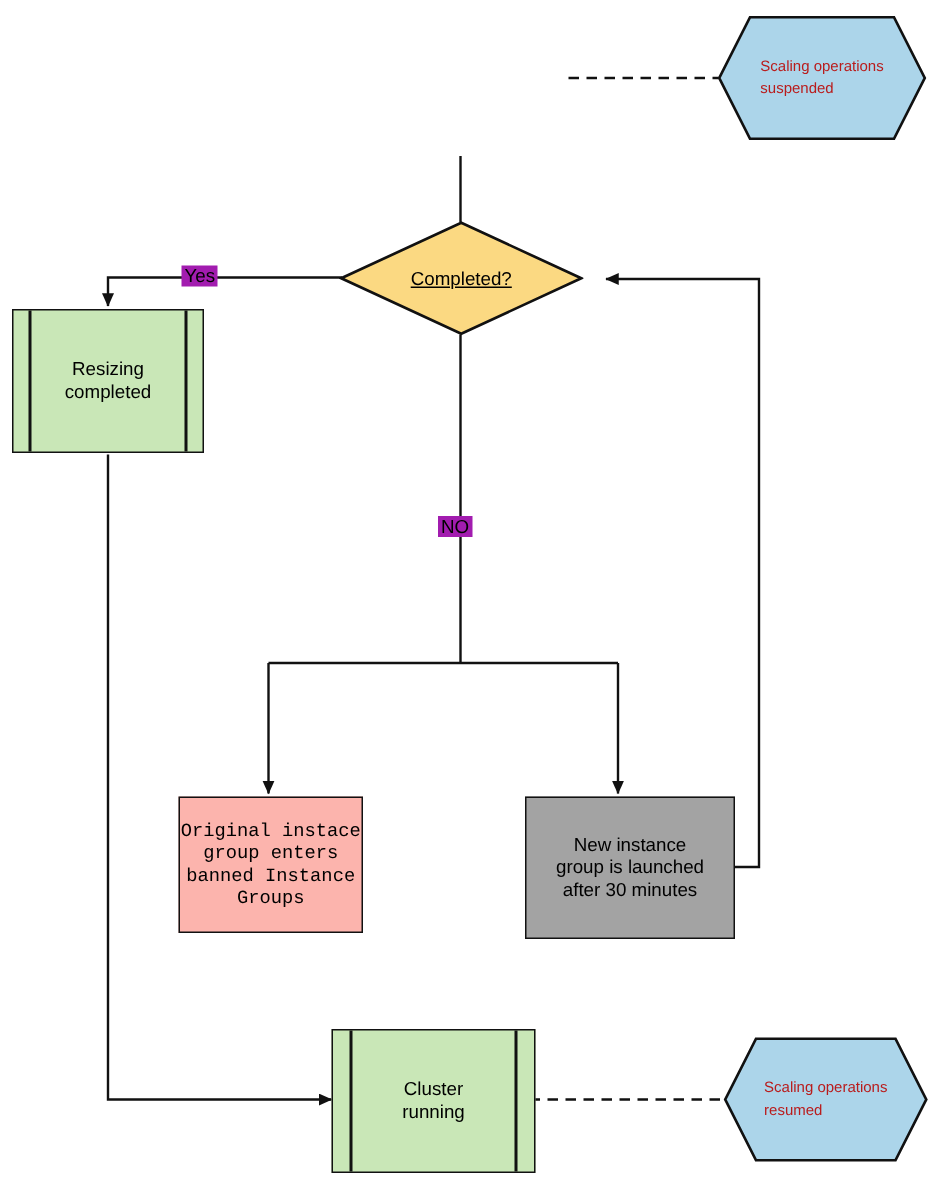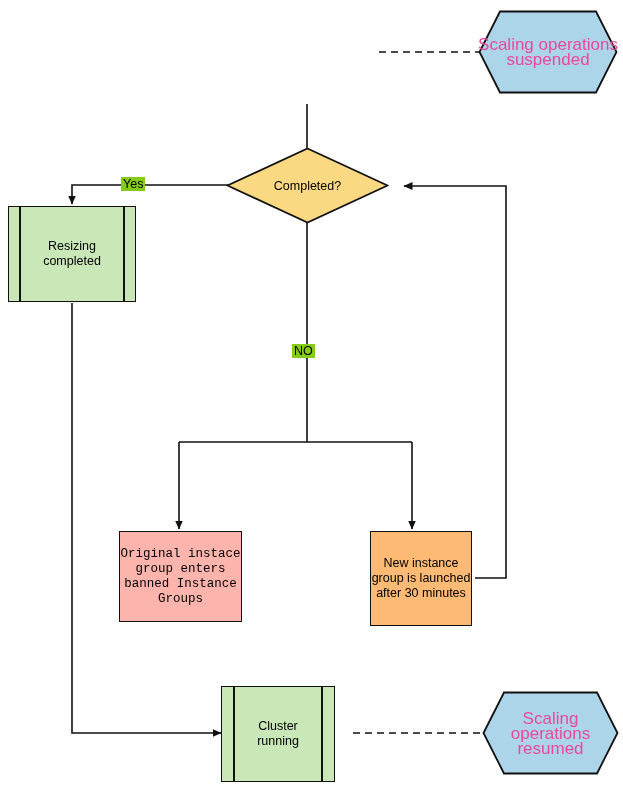--- a/index.html
+++ b/index.html
@@ -68,41 +68,41 @@
     position: absolute;
   }
   .diamond-wrap .lbl {
     position: absolute;
     left: 0; right: 0; top: 0; bottom: 0;
     display: flex;
     align-items: center;
     justify-content: center;
     font-size: 12.5px;
     color: #000000;
+    text-decoration: underline;
   }
   .hex-wrap {
     position: absolute;
   }
   .hex-wrap .lbl {
     position: absolute;
     left: 0; right: 0; top: 0; bottom: 0;
     display: flex;
     align-items: center;
     justify-content: center;
-    text-align: center;
-    font-size: 17px;
+    font-size: 10px;
     line-height: 15px;
-    color: #ec4899;
+    color: #b91c1c;
     white-space: pre-line;
   }
   .edge-label {
     position: absolute;
     font-size: 12.5px;
     color: #000000;
-    background: #84cc16;
+    background: #a21caf;
     padding: 0 2px;
     line-height: 14px;
   }
 </style>
 </head>
 <body>
 
 <div id="canvas">
 
   <svg id="wires" viewBox="0 0 623 792">
@@ -156,27 +156,27 @@
 completed</div>
   </div>
 
   <div class="node proc" style="left:119px; top:531px; width:123px; height:91px; background:#fcb4ad;font-family:Liberation Mono, monospace;">
     <span>Original instace
 group enters
 banned Instance
 Groups</span>
   </div>
 
-  <div class="node proc" style="left:370px; top:531px; width:102px; height:95px; background:#fdba74;">
+  <div class="node proc" style="left:350px; top:531px; width:140px; height:95px; background:#a3a3a3;">
     <span>New instance
 group is launched
 after 30 minutes</span>
   </div>
 
-  <div class="predef" style="left:221px; top:686px; width:114px; height:96px; background:#c9e7b7;">
+  <div class="predef" style="left:221px; top:686px; width:136px; height:96px; background:#c9e7b7;">
     <div class="bar" style="left:11px;"></div>
     <div class="bar" style="right:11px;"></div>
     <div class="inner-txt">Cluster
 running</div>
   </div>
 
   <div class="hex-wrap" style="left:482px; top:691px; width:137px; height:84px;">
     <svg width="137" height="84" viewBox="0 0 137 84">
       <polygon points="22,1.5 115,1.5 135.5,42 115,82.5 22,82.5 1.5,42" fill="#acd5ea" stroke="#111111" stroke-width="1.8"></polygon>
     </svg>

